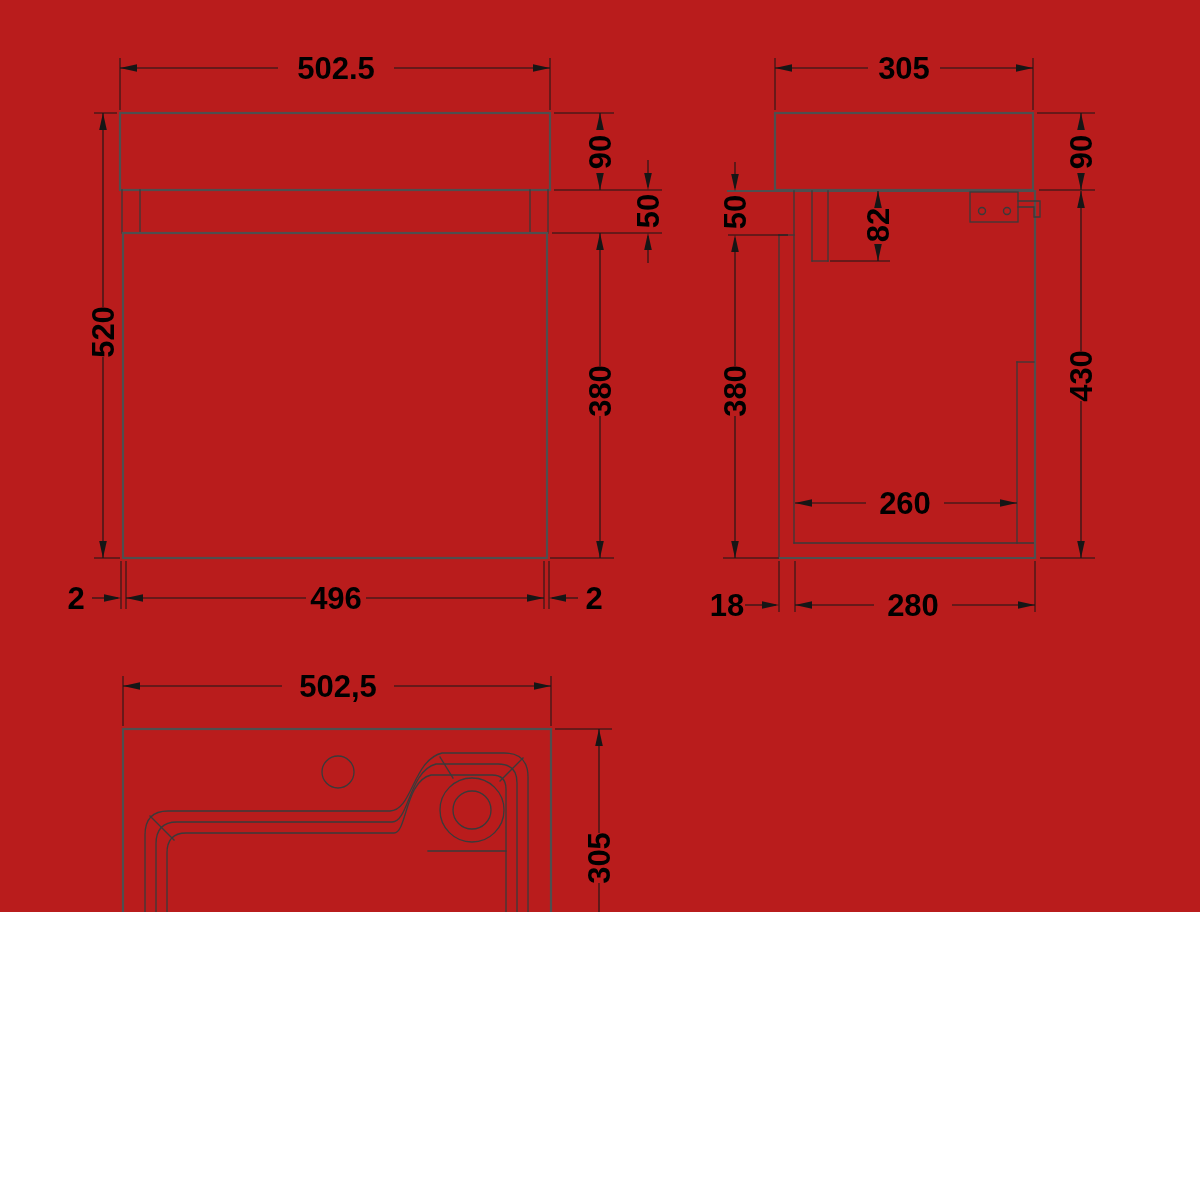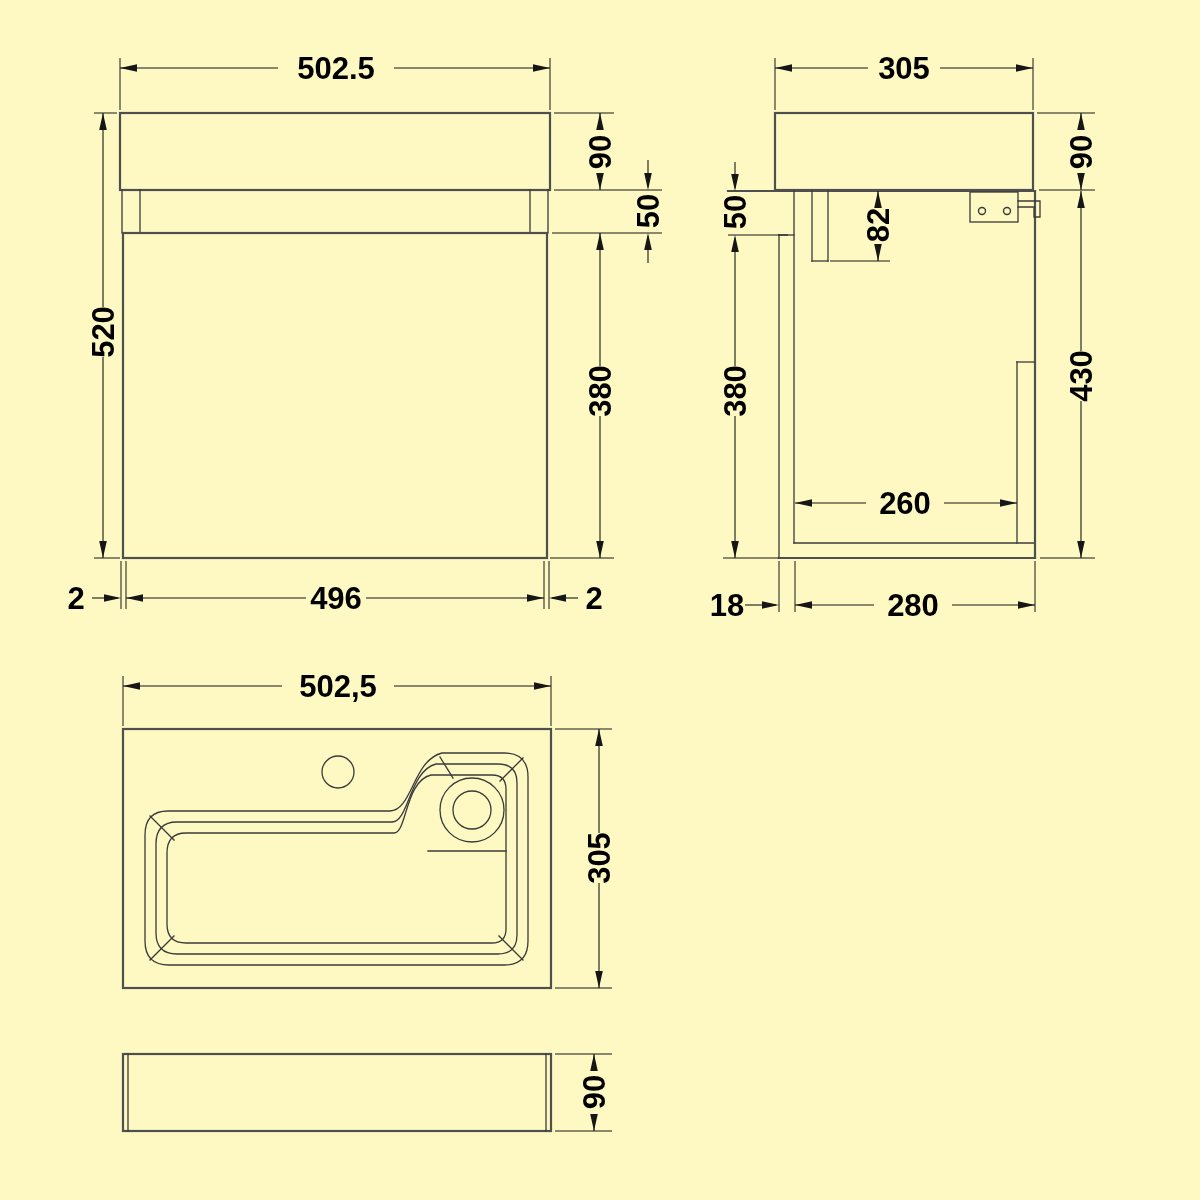--- a/index.html
+++ b/index.html
@@ -1,16 +1,16 @@
 <!DOCTYPE html>
 <html><head>
 <meta charset="utf-8">
 <style>
   html,body{margin:0;padding:0;background:#ffffff;}
-  .canvas{position:relative;width:1200px;height:1200px;background:#fef9c3;overflow:hidden;}
+  .canvas{position:relative;width:1200px;height:912px;background:#b91c1c;overflow:hidden;}
   svg{display:block;}
   .obj{stroke:#4f4f4f;stroke-width:2.2;fill:none;stroke-linecap:square;}
   .obj2{stroke:#3a3a3a;stroke-width:1.3;fill:none;stroke-linecap:square;}
   .dim{stroke:#161616;stroke-width:1.1;fill:none;stroke-linecap:butt;}
   .ext{stroke:#161616;stroke-width:1;fill:none;stroke-linecap:butt;}
   .arr{fill:#161616;stroke:none;}
   .hole{stroke:#3a3a3a;stroke-width:1.4;fill:none;}
   text{font-family:"Liberation Sans", sans-serif;font-weight:700;font-size:31px;fill:#000;}
 </style>
 </head>

